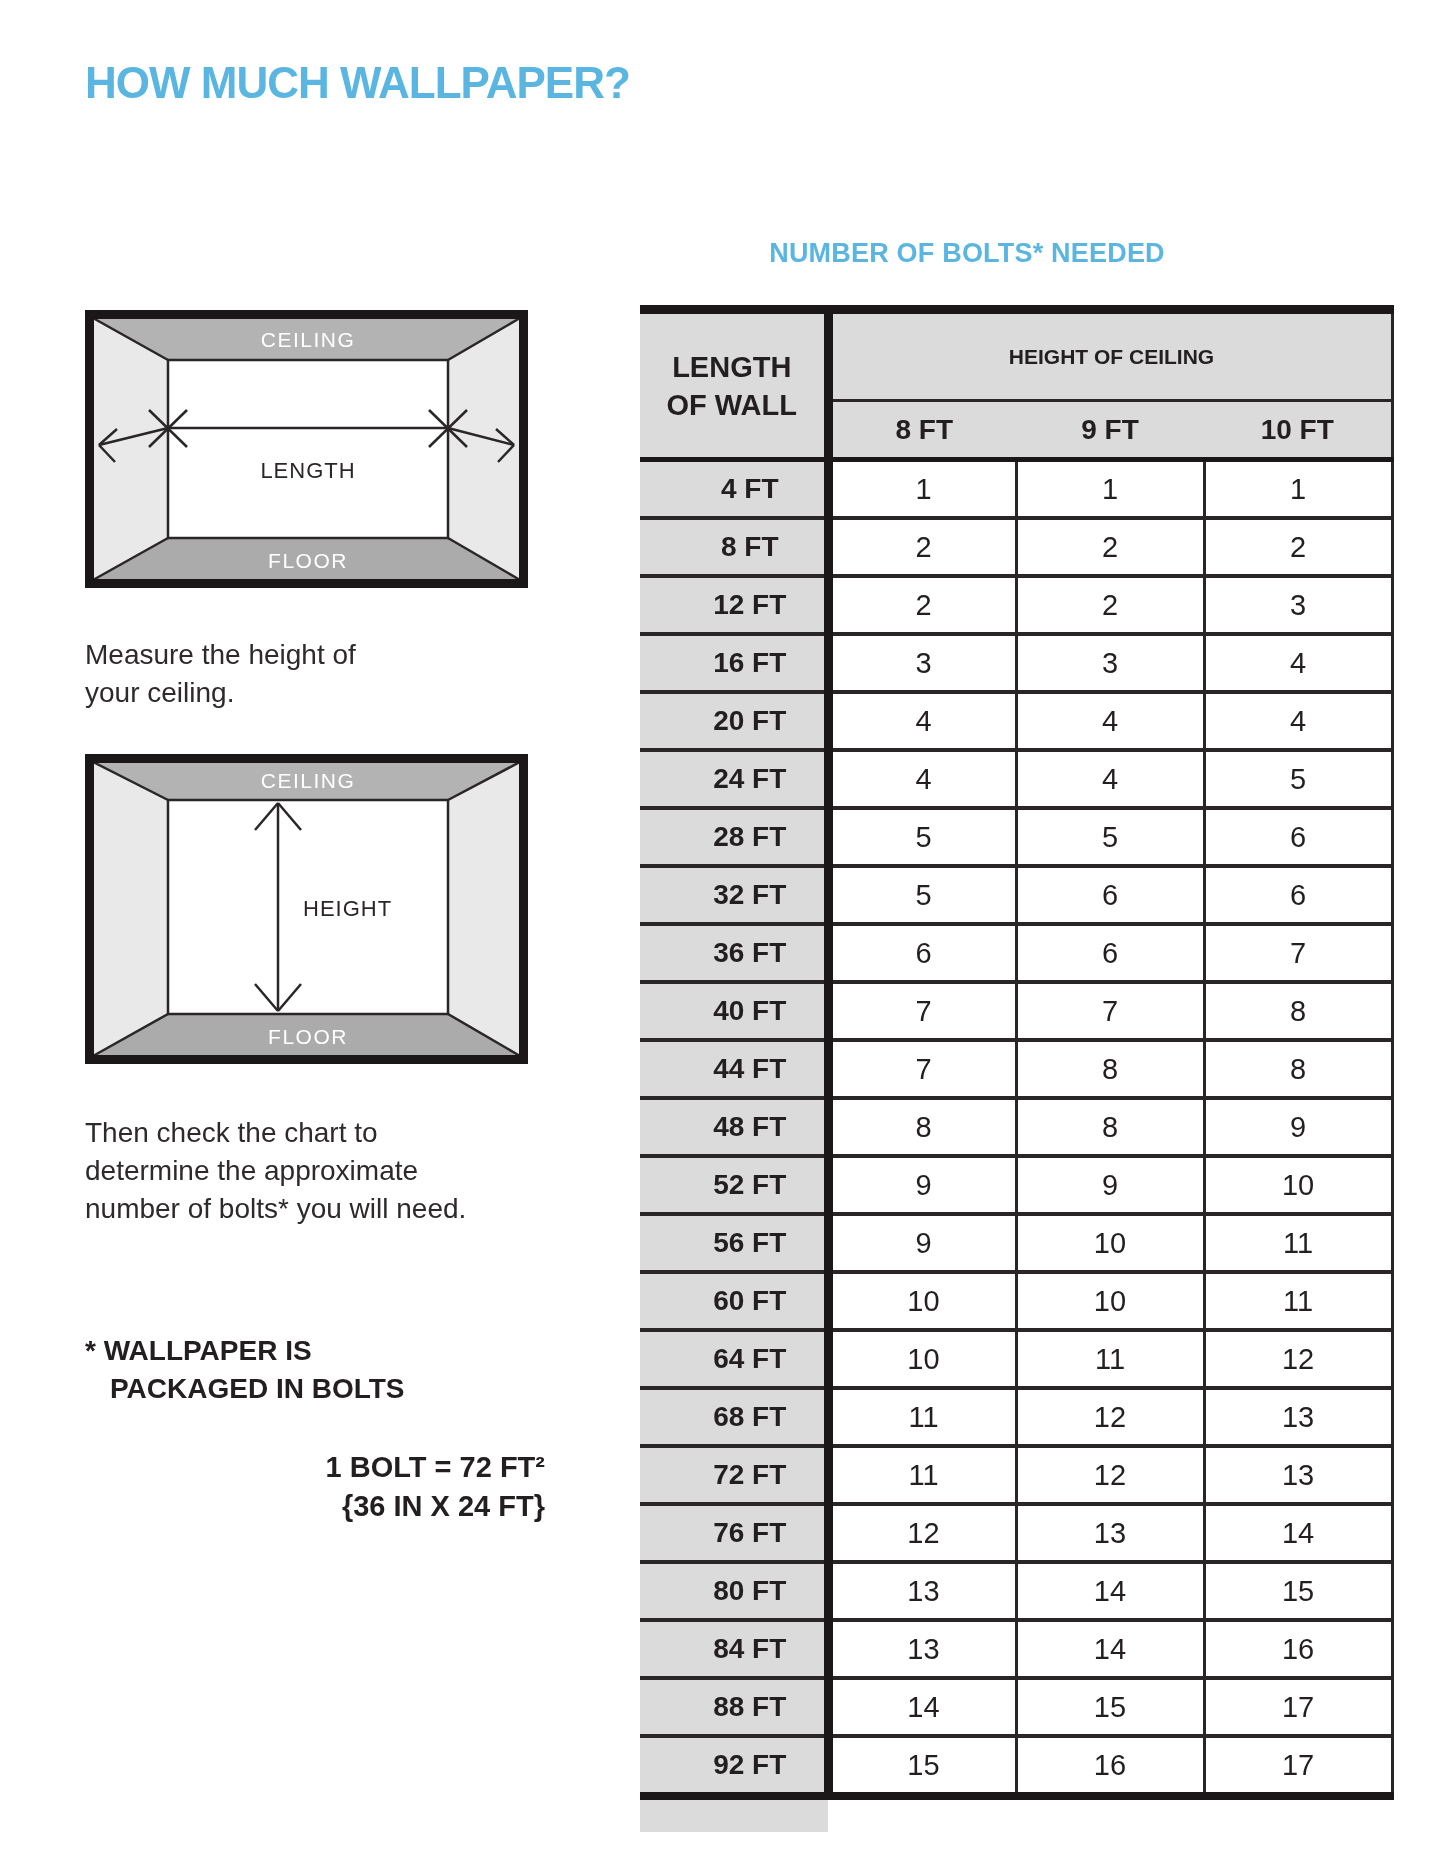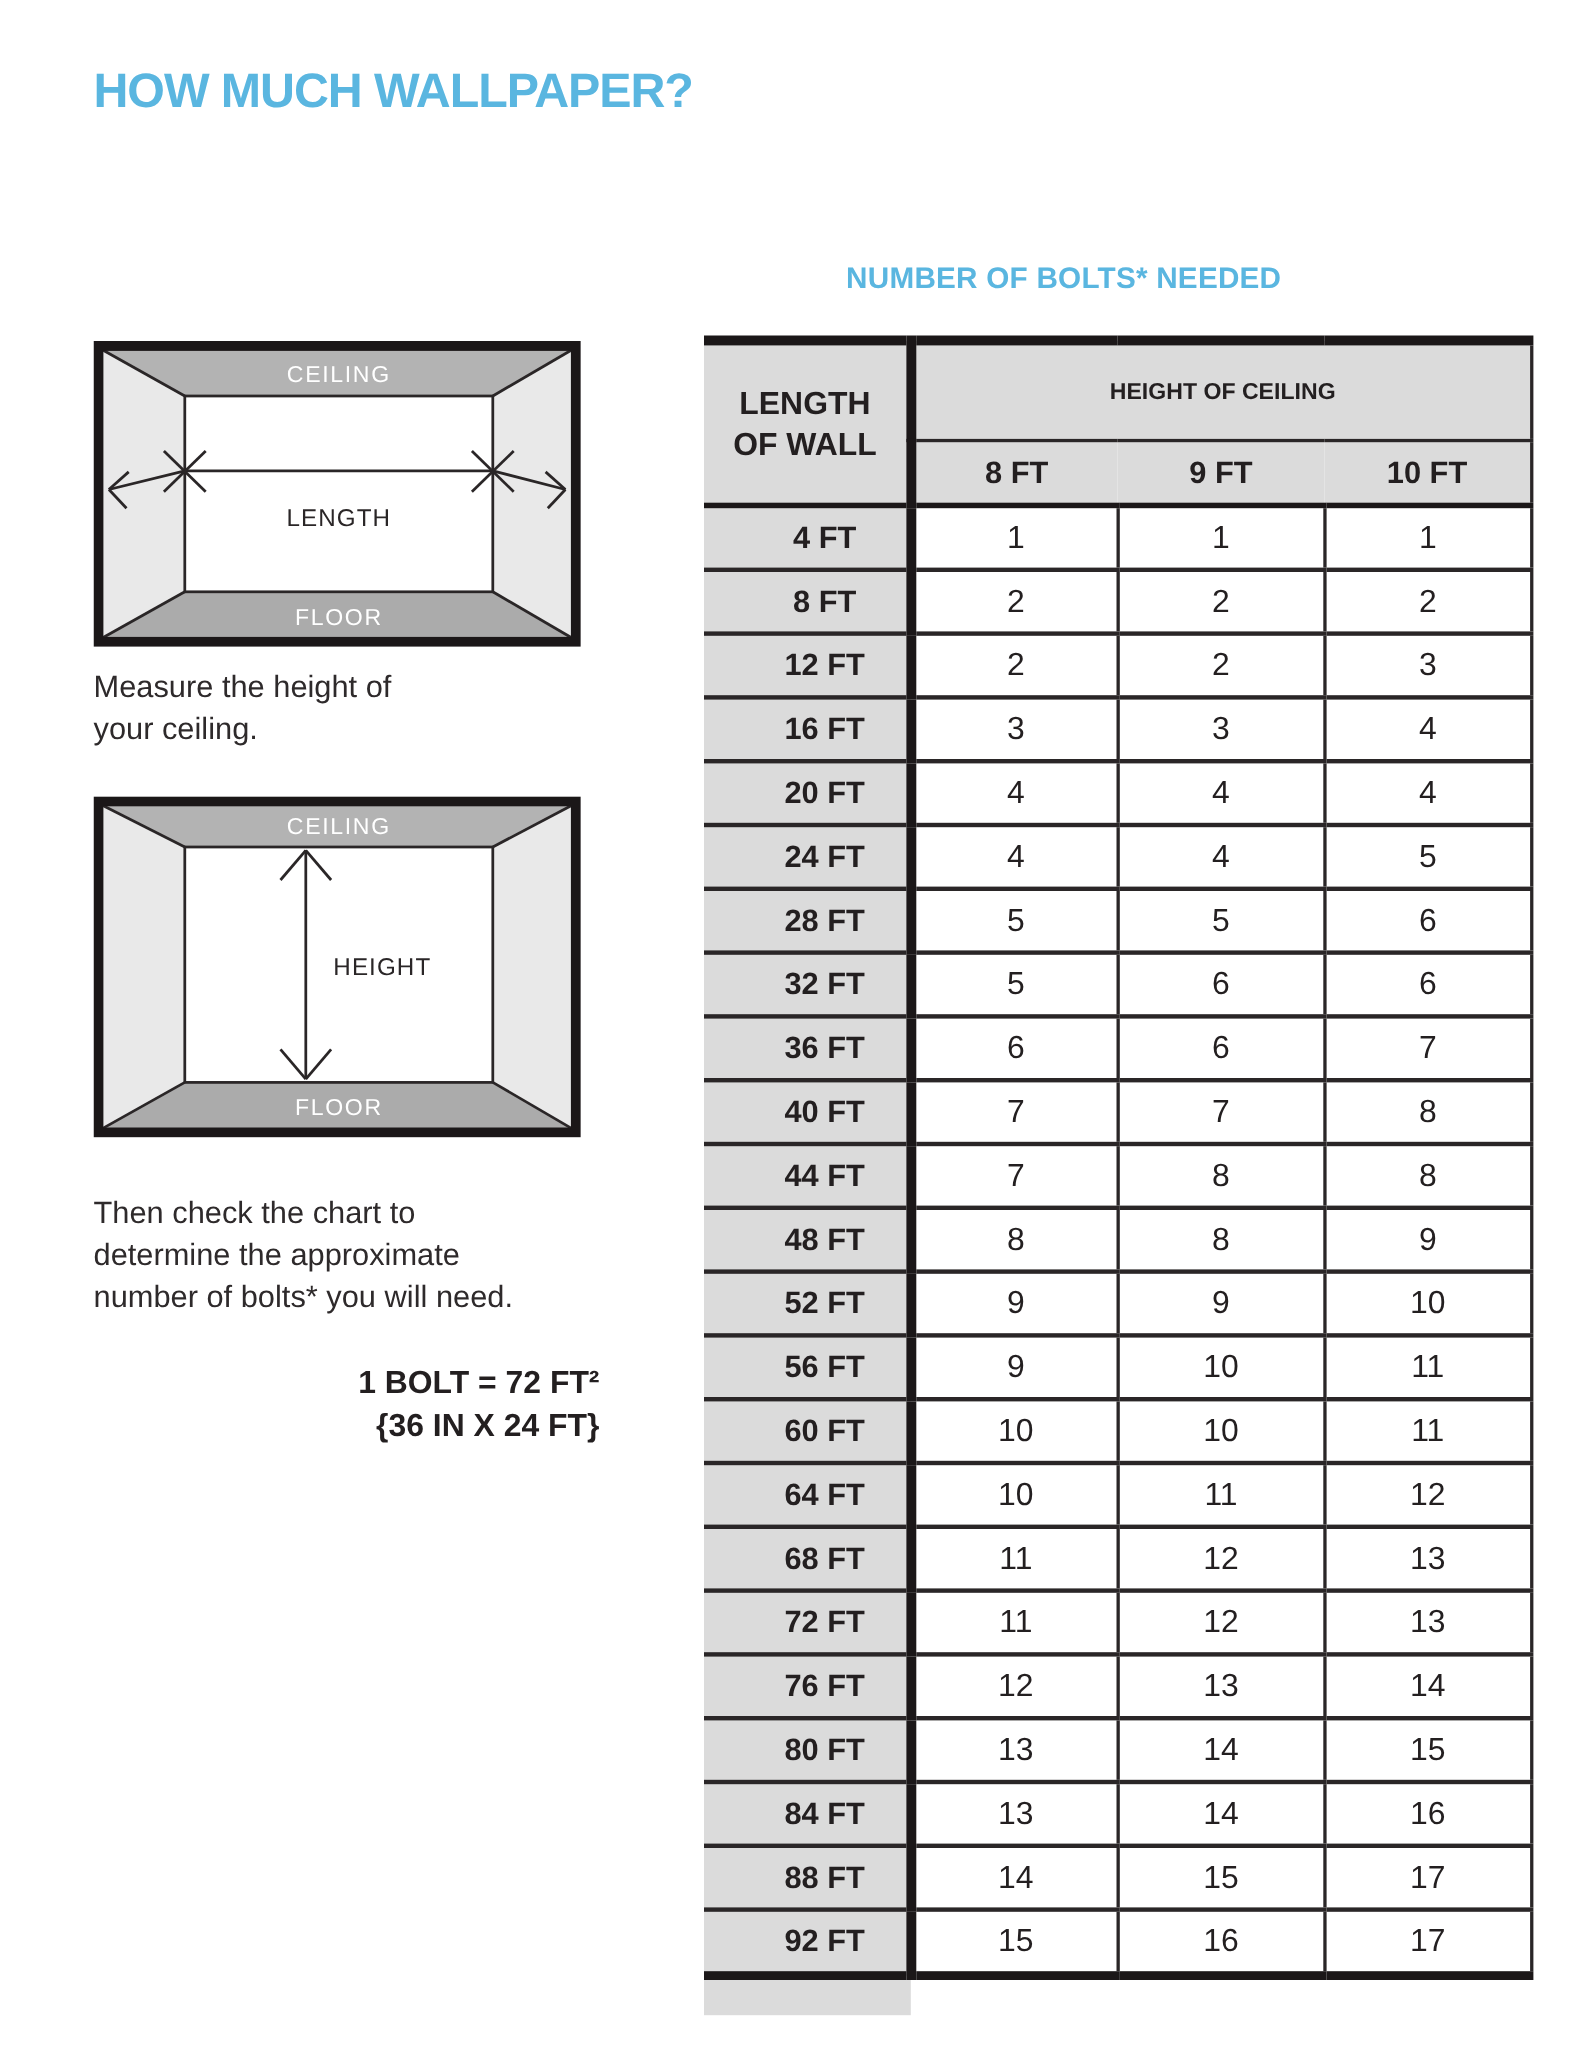--- a/index.html
+++ b/index.html
@@ -17,21 +17,21 @@
   .left-col{position:absolute;left:85px;top:238px;width:460px;}
   .section-heading{
     margin:0;font-size:27px;font-weight:bold;color:var(--accent);
     letter-spacing:0.2px;
   }
   .para{
     margin:0;font-size:28px;line-height:38px;color:#2e2a2b;
     white-space:pre-line;
   }
   .para.p1{margin-top:47px;}
-  .para.p2{margin-top:18px;}
+  .para.p2{margin-top:48px;}
   .para.p3{margin-top:50px;}
   .diagram{display:block;}
   .diagram.d1{margin-top:72px;}
   .diagram.d2{margin-top:42px;}
   .footnote{
     margin:104px 0 0 0;font-size:28px;line-height:38px;font-weight:bold;
     white-space:pre-line;color:var(--ink);
     padding-left:25px;text-indent:-25px;
   }
   .bolt-def{
@@ -141,20 +141,22 @@
     </g>
     <text class="band-label" x="223" y="34" text-anchor="middle">CEILING</text>
     <text class="band-label" x="223" y="290" text-anchor="middle">FLOOR</text>
     <text class="dim-label" x="218" y="162" text-anchor="start">HEIGHT</text>
   </svg>
 
   <p class="para p3">Then check the chart to
 determine the approximate
 number of bolts* you will need.</p>
 
+  <p class="footnote">* WALLPAPER IS
+PACKAGED IN BOLTS</p>
 
   <p class="bolt-def">1 BOLT = 72 FT²
 {36 IN X 24 FT}</p>
 </div>
 
 <div class="right-col">
   <h2 class="table-heading">NUMBER OF BOLTS* NEEDED</h2>
 
   <table class="bolts">
     <colgroup>

